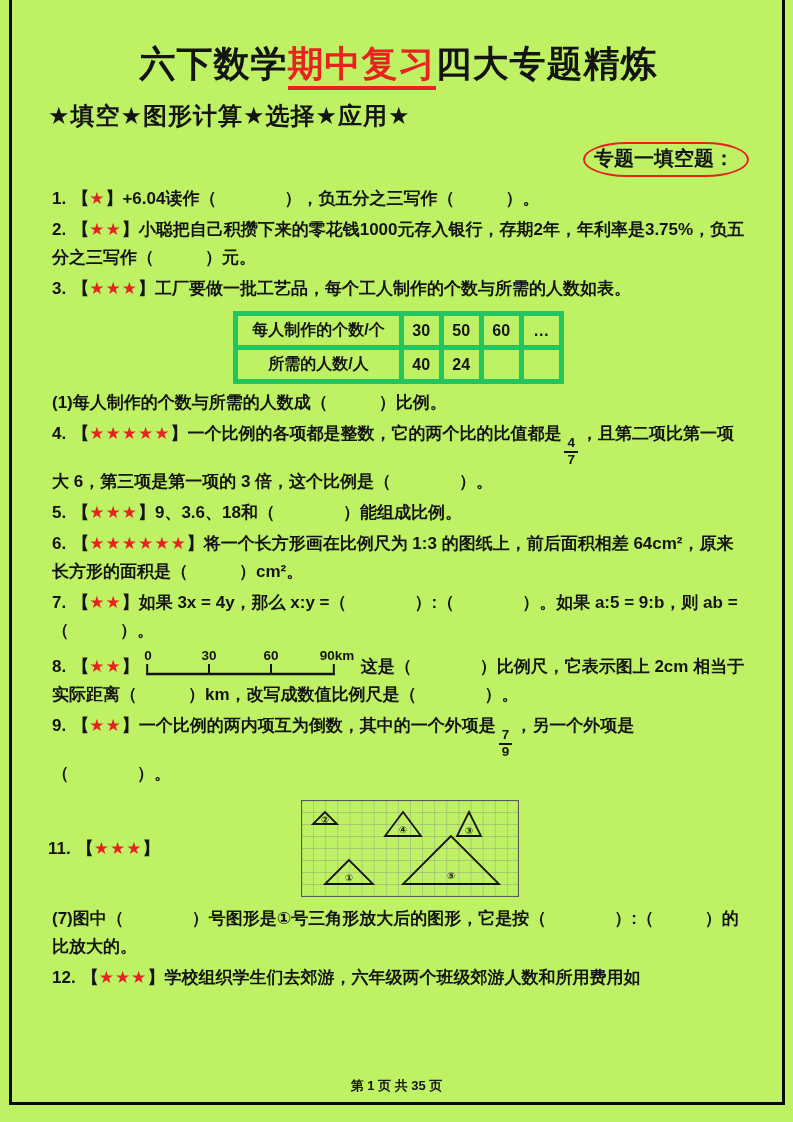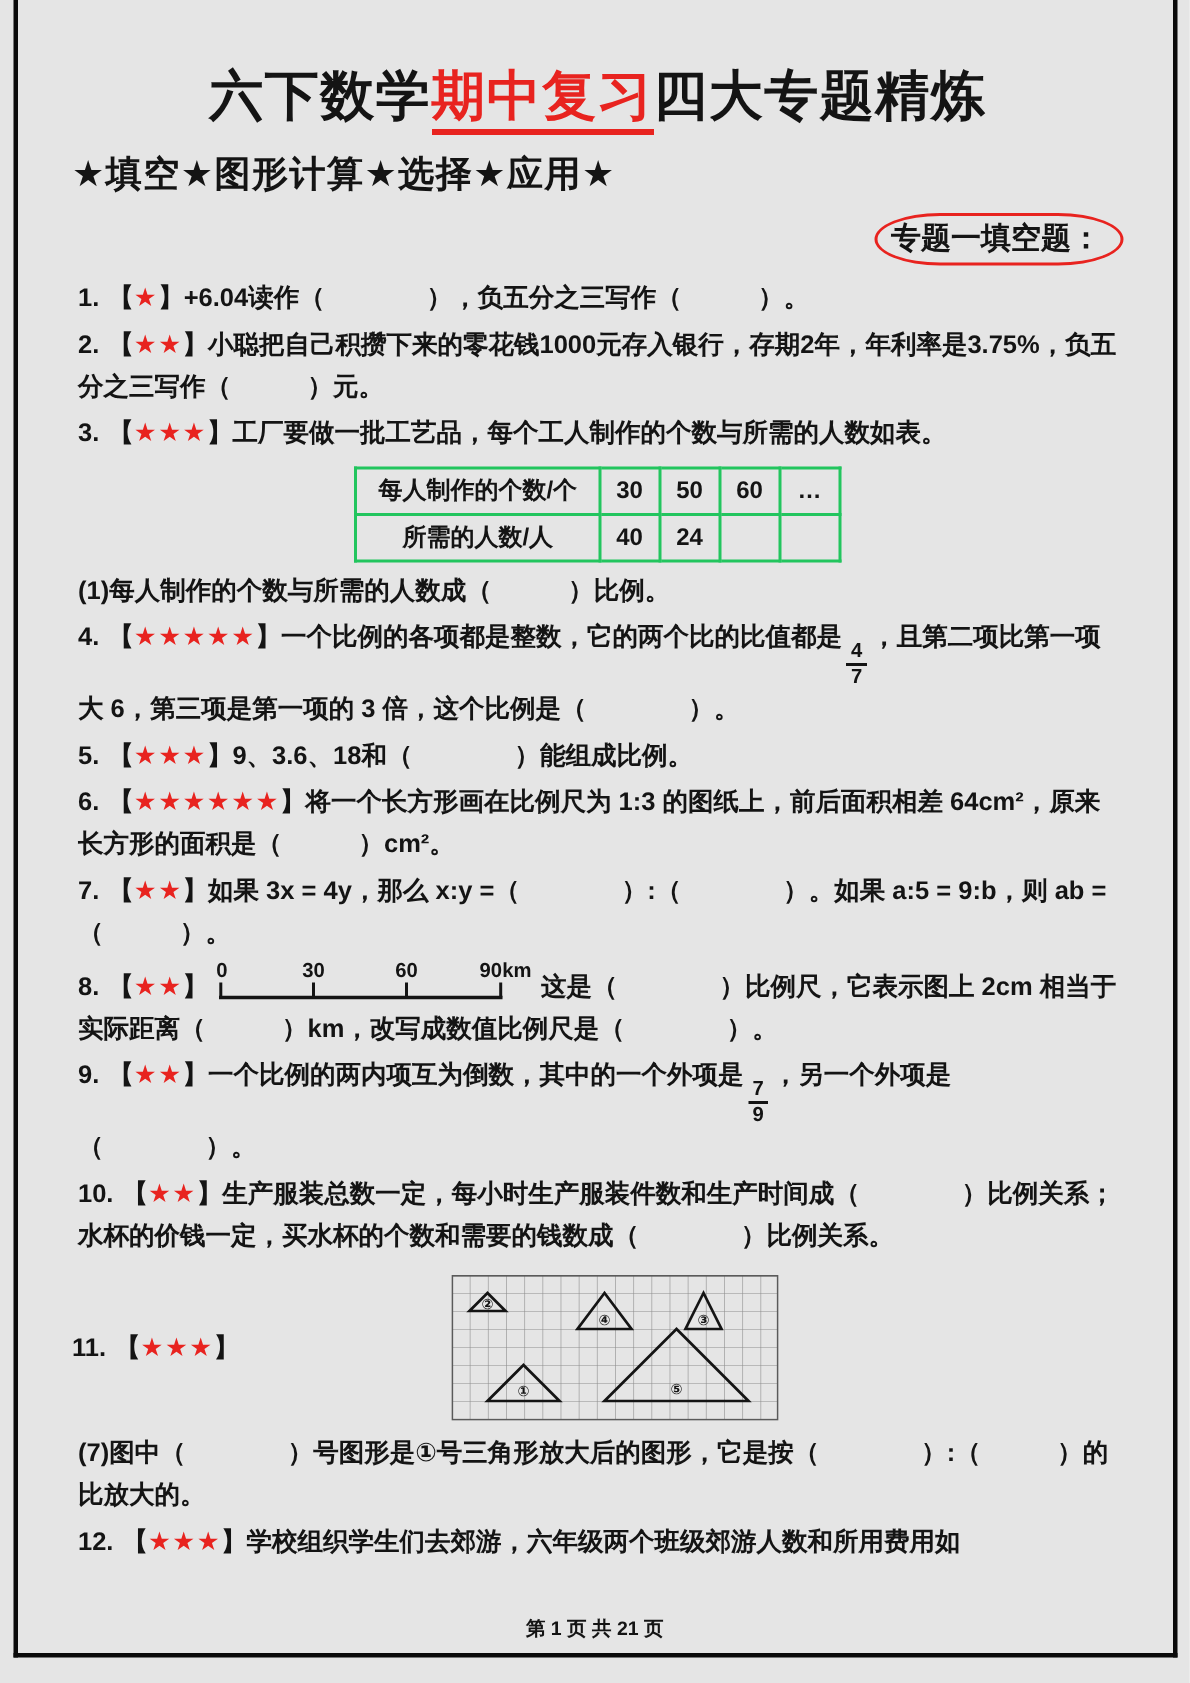--- a/index.html
+++ b/index.html
@@ -1,38 +1,38 @@
 <!DOCTYPE html>
 <html><head>
 <meta charset="utf-8">
 <style>
   *{box-sizing:border-box;margin:0;padding:0;}
   body{margin:0;background:#ffffff;}
-  .page{width:793px;height:1122px;background:#e5e5e5;position:relative;margin:0 auto;
+  .page{width:793px;height:1122px;background:#bef264;position:relative;margin:0 auto;
         font-family:"Liberation Sans","DejaVu Sans",sans-serif;color:#141414;overflow:hidden;}
   .border-left{position:absolute;left:9px;top:0;bottom:17px;width:3px;background:#0a0a0a;}
   .border-right{position:absolute;right:8px;top:0;bottom:17px;width:3px;background:#0a0a0a;}
   .border-bot{position:absolute;left:9px;right:8px;bottom:17px;height:3px;background:#0a0a0a;}
   .content{padding:40px 44px 0 48px;}
   h1.title{text-align:center;font-size:36px;font-weight:900;letter-spacing:1px;margin-bottom:11px;white-space:nowrap;}
   .title-hl{color:#e8231f;border-bottom:4px solid #e8231f;padding-bottom:2px;}
   .subtitle{text-align:left;font-size:24px;font-weight:800;letter-spacing:1px;margin-bottom:10px;}
   .section-line{margin:0 0 8px -6px;text-align:right;}
   .oval{display:inline-block;font-size:20px;font-weight:800;color:#141414;
         border:2.5px solid #e8231f;border-radius:50% 50% 50% 50% / 95% 95% 95% 95%;
         padding:1px 13px 3px 9px;}
   .q{font-size:17px;line-height:1.65;margin:3px 4px;font-weight:600;}
   .qnum{display:inline-block;margin-right:6px;}
   .stars{color:#e8231f;letter-spacing:1px;}
   .brk{font-weight:700;}
   .frac{display:inline-flex;flex-direction:column;align-items:center;vertical-align:-8px;
         line-height:1.1;font-size:13.5px;font-weight:700;margin:0 3px;}
   .fnum{border-bottom:2px solid #141414;padding:0 3px;}
   .qtable{border-collapse:collapse;margin:8px auto 5px;}
-  .qtable td{border:2px solid #22c55e;text-align:center;font-size:16px;font-weight:600;
+  .qtable td{border:5px solid #22c55e;text-align:center;font-size:16px;font-weight:600;
              padding:4px 6px;min-width:40px;height:30px;}
   .qtable .tlabel{padding:4px 14px;}
   .scalefig{vertical-align:-8px;margin:0 5px 0 2px;}
   .scalefig text{font-size:13.5px;font-weight:700;fill:#141414;font-family:inherit;}
   .q11row{display:flex;align-items:center;margin:12px 0 8px;}
   .q11fig{margin-left:142px;flex:0 0 auto;}
   .gridfig text{font-size:9.5px;fill:#141414;font-weight:600;font-family:inherit;}
   .footer{position:absolute;bottom:27px;left:0;right:0;text-align:center;font-size:13px;font-weight:600;}
 </style>
 </head>
@@ -99,21 +99,20 @@
           <line x1="68" y1="16" x2="68" y2="26" stroke="#141414" stroke-width="2"></line>
           <line x1="130" y1="16" x2="130" y2="26" stroke="#141414" stroke-width="2"></line>
           <line x1="192.8" y1="16" x2="192.8" y2="26" stroke="#141414" stroke-width="2"></line>
         </svg><span>这是（　　　　）比例尺，它表示图上 2cm 相当于实际距离（　　　）km，改写成数值比例尺是（　　　　）。</span></p>
 
     <p class="q"><span class="qnum">9.</span><span class="brk">【</span><span class="stars">★★</span><span class="brk">】</span><span>一个比例的两内项互为倒数，其中的一个外项是</span><span class="frac">
           <span class="fnum">7</span>
           <span class="fden">9</span>
         </span><span>，另一个外项是（　　　　）。</span></p>
 
-    <p class="q"><span class="qnum">10.</span><span class="brk">【</span><span class="stars">★★</span><span class="brk">】</span><span>生产服装总数一定，每小时生产服装件数和生产时间成（　　　　）比例关系；水杯的价钱一定，买水杯的个数和需要的钱数成（　　　　）比例关系。</span></p>
 
     <div class="q q11row">
       <span class="qnum">11.</span>
         <span class="brk">【</span>
         <span class="stars">★★★</span>
         <span class="brk">】</span>
       <svg class="gridfig q11fig" width="218" height="97" viewBox="0 0 218 97">
         <defs>
           <pattern id="gridp" width="12.11" height="12" patternUnits="userSpaceOnUse">
             <path d="M12.11 0H0V12" fill="none" stroke="#8d8d8d" stroke-width="0.8"></path>
@@ -132,14 +131,14 @@
         <text x="150" y="79" text-anchor="middle">⑤</text>
       </svg>
     </div>
 
     <p class="q">(7)图中（　　　　）号图形是①号三角形放大后的图形，它是按（　　　　）:（　　　）的比放大的。</p>
 
     <p class="q"><span class="qnum">12.</span><span class="brk">【</span><span class="stars">★★★</span><span class="brk">】</span><span>学校组织学生们去郊游，六年级两个班级郊游人数和所用费用如</span></p>
 
   </div>
 
-  <div class="footer">第 1 页 共 21 页</div>
+  <div class="footer">第 1 页 共 35 页</div>
 </div>
 
 </body></html>

